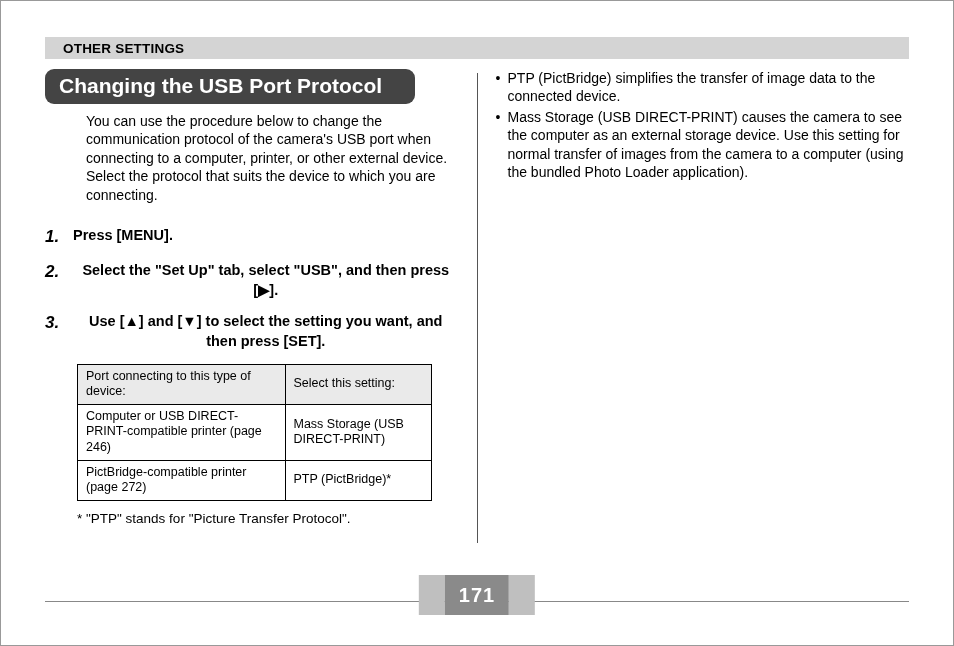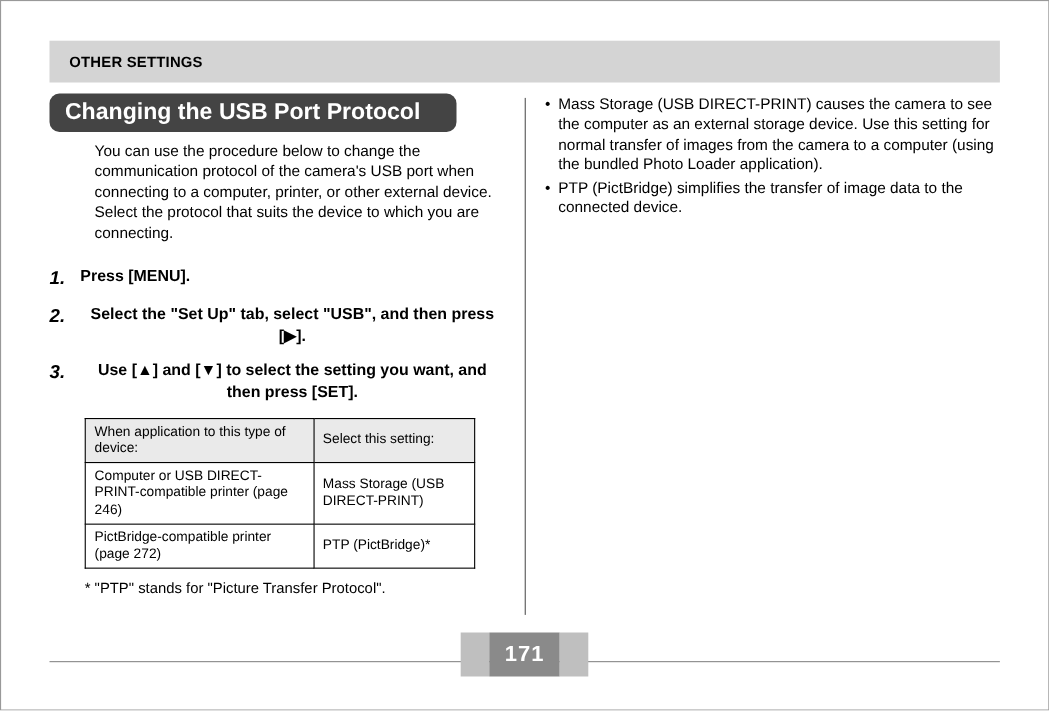--- a/index.html
+++ b/index.html
@@ -7,21 +7,21 @@
   .page {
     position: relative;
     width: 954px;
     height: 646px;
     border: 1px solid #999;
     background: #fff;
     padding: 36px 44px 18px 44px;
   }
   .header-bar {
     background: #d4d4d4;
-    height: 38px;
+    height: 22px;
     display: flex;
     align-items: center;
     padding-left: 18px;
     font-weight: bold;
     font-size: 13.5px;
     letter-spacing: 0.2px;
     margin-bottom: 10px;
   }
   .columns {
     display: flex;
@@ -160,21 +160,21 @@
           <span class="step-num">3.</span>
           <span class="step-text">
             <span>Use [</span><span class="tri">▲</span><span>] and [</span><span class="tri">▼</span><span>] to select the setting you want, and then press [SET].</span>
           </span>
         </li>
       </ol>
 
       <table class="settings">
         <tbody>
             <tr>
-          <th>When application to this type of device:</th>
+          <th>Port connecting to this type of device:</th>
           <th>Select this setting:</th>
         </tr>
         <tr>
           <td>Computer or USB DIRECT-PRINT-compatible printer (page 246)</td>
           <td>Mass Storage (USB DIRECT-PRINT)</td>
         </tr>
         <tr>
           <td>PictBridge-compatible printer (page 272)</td>
           <td>PTP (PictBridge)*</td>
         </tr>
@@ -182,22 +182,22 @@
         </table>
 
       <p class="footnote">* "PTP" stands for "Picture Transfer Protocol".</p>
 
     </div>
 
     <div class="vdiv"></div>
 
     <div class="col-right">
       <ul class="bullets">
+        <li>PTP (PictBridge) simplifies the transfer of image data to the connected device.</li>
         <li>Mass Storage (USB DIRECT-PRINT) causes the camera to see the computer as an external storage device. Use this setting for normal transfer of images from the camera to a computer (using the bundled Photo Loader application).</li>
-        <li>PTP (PictBridge) simplifies the transfer of image data to the connected device.</li>
       </ul>
     </div>
 
   </div>
 
   <div class="footer">
     <div class="footer-line"></div>
     <div class="page-badge">
       <div class="side"></div>
       <div class="mid">171</div>

